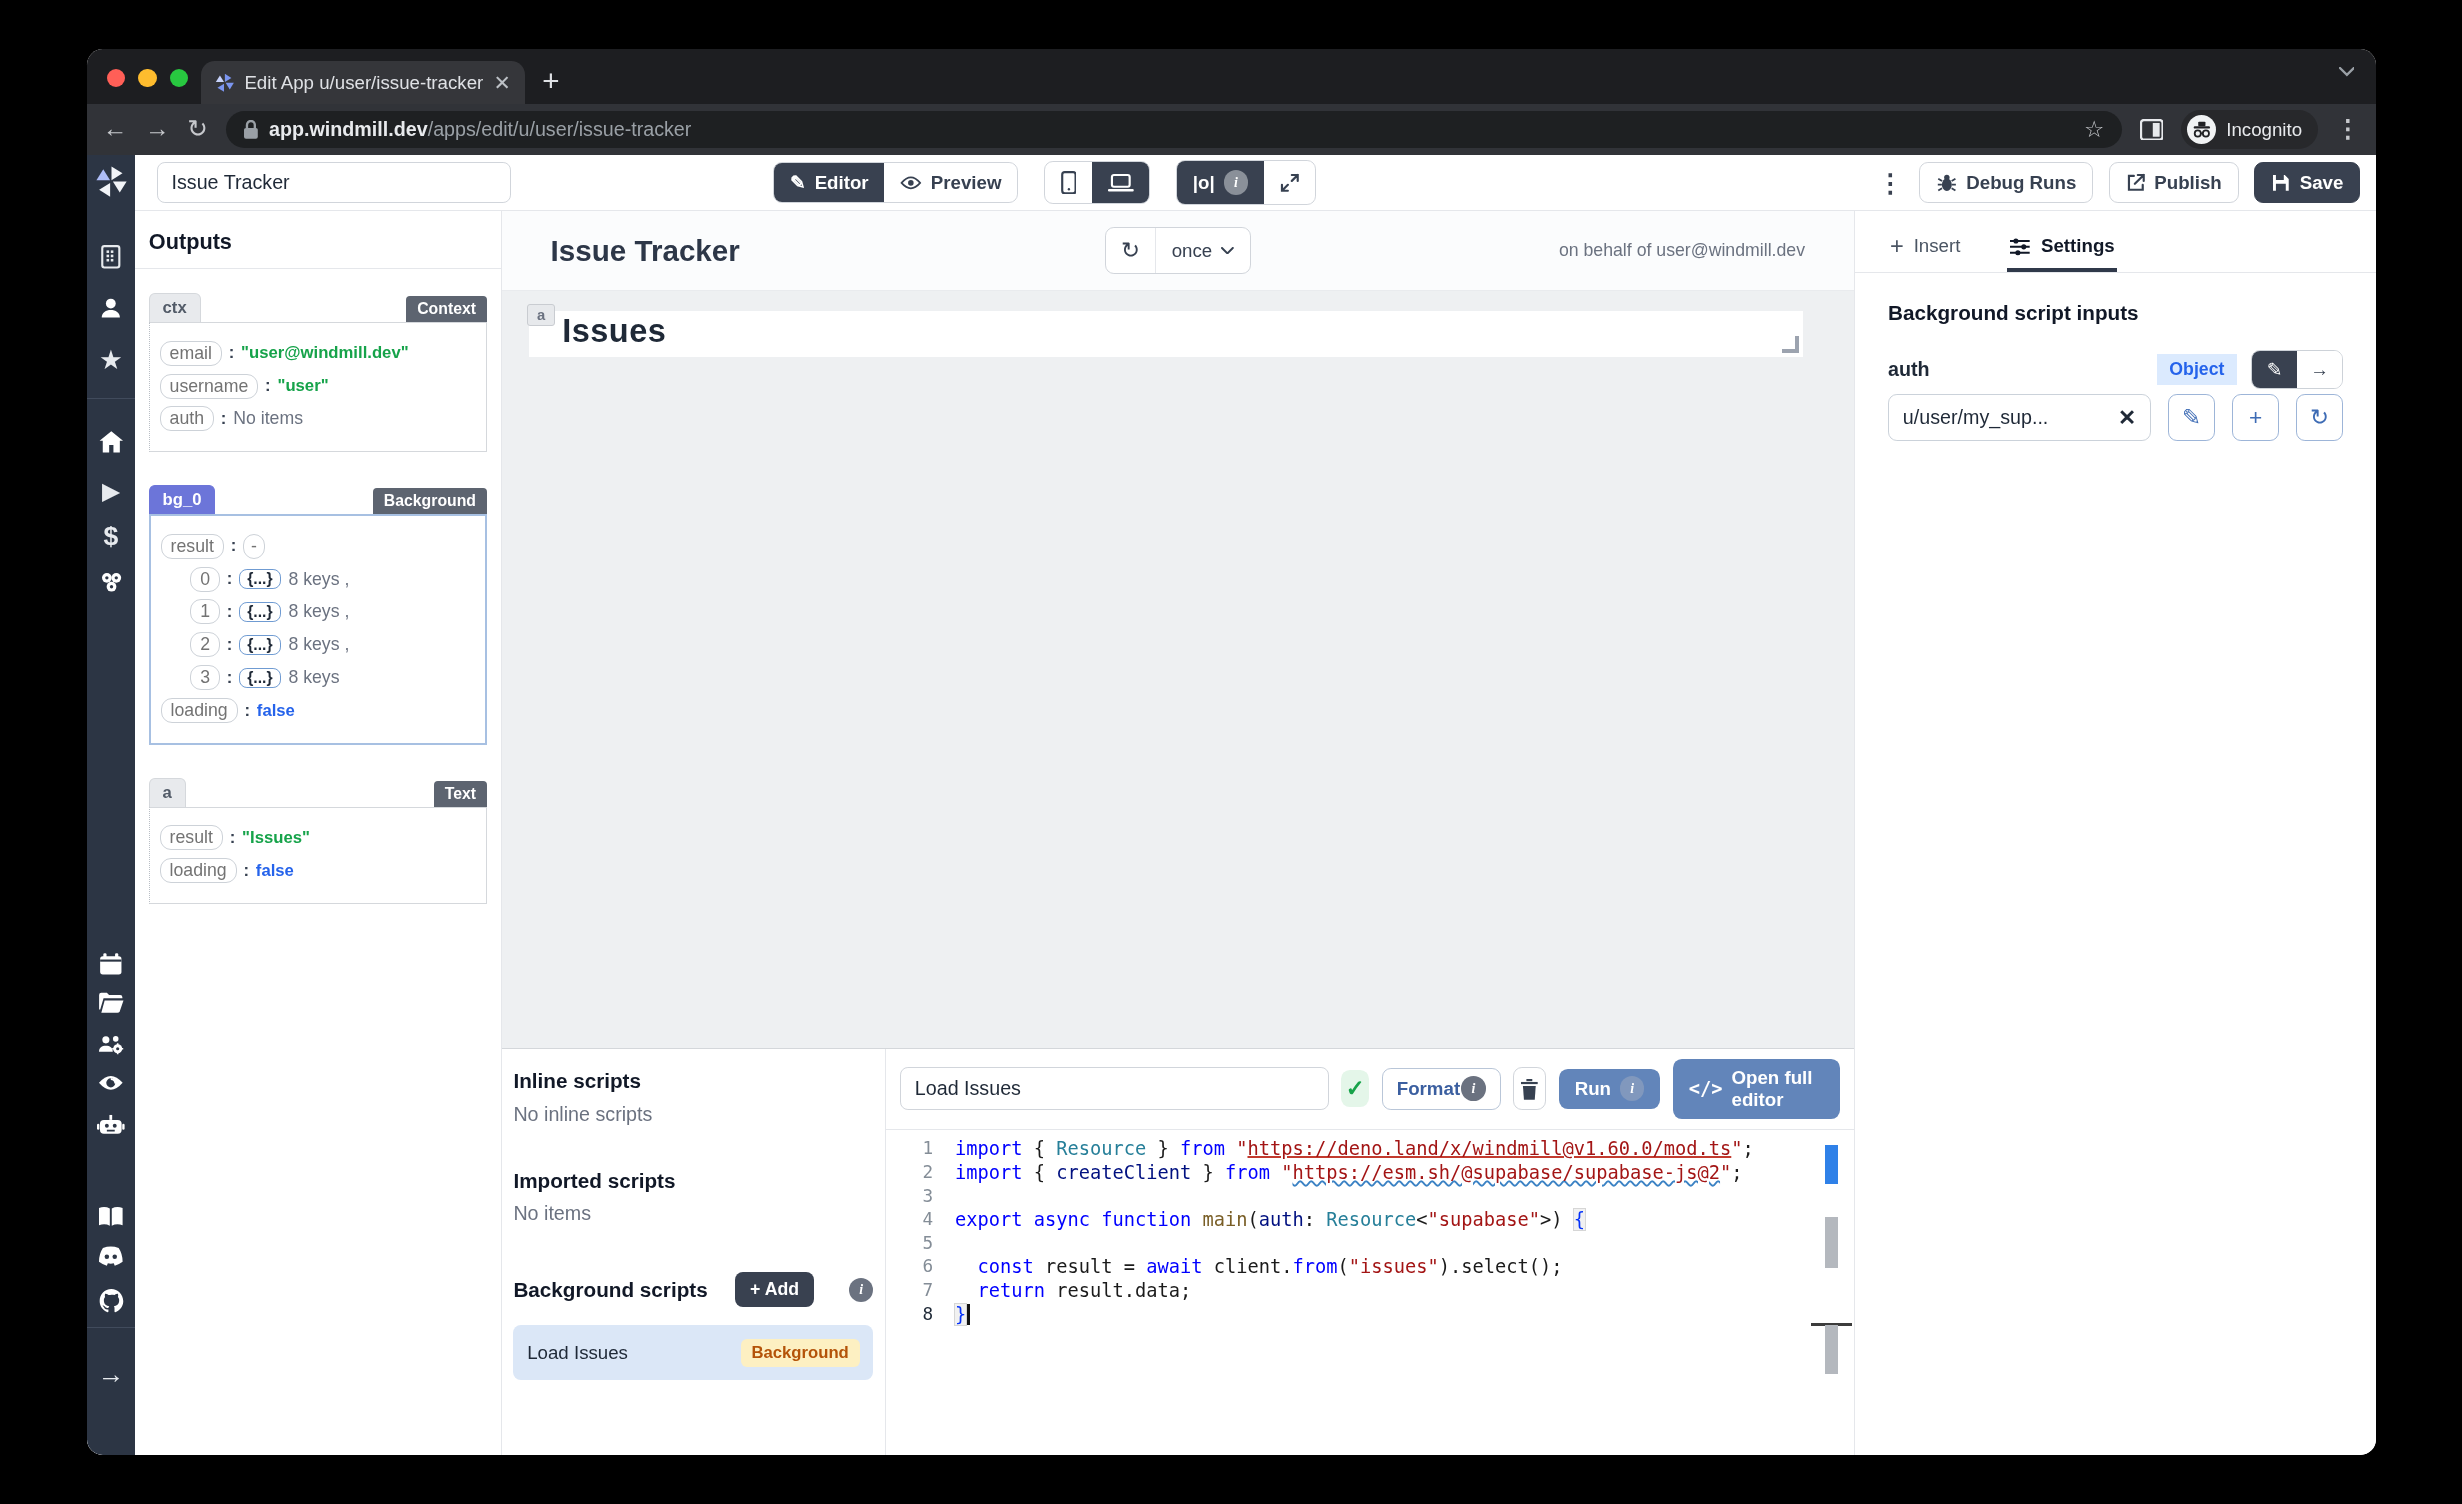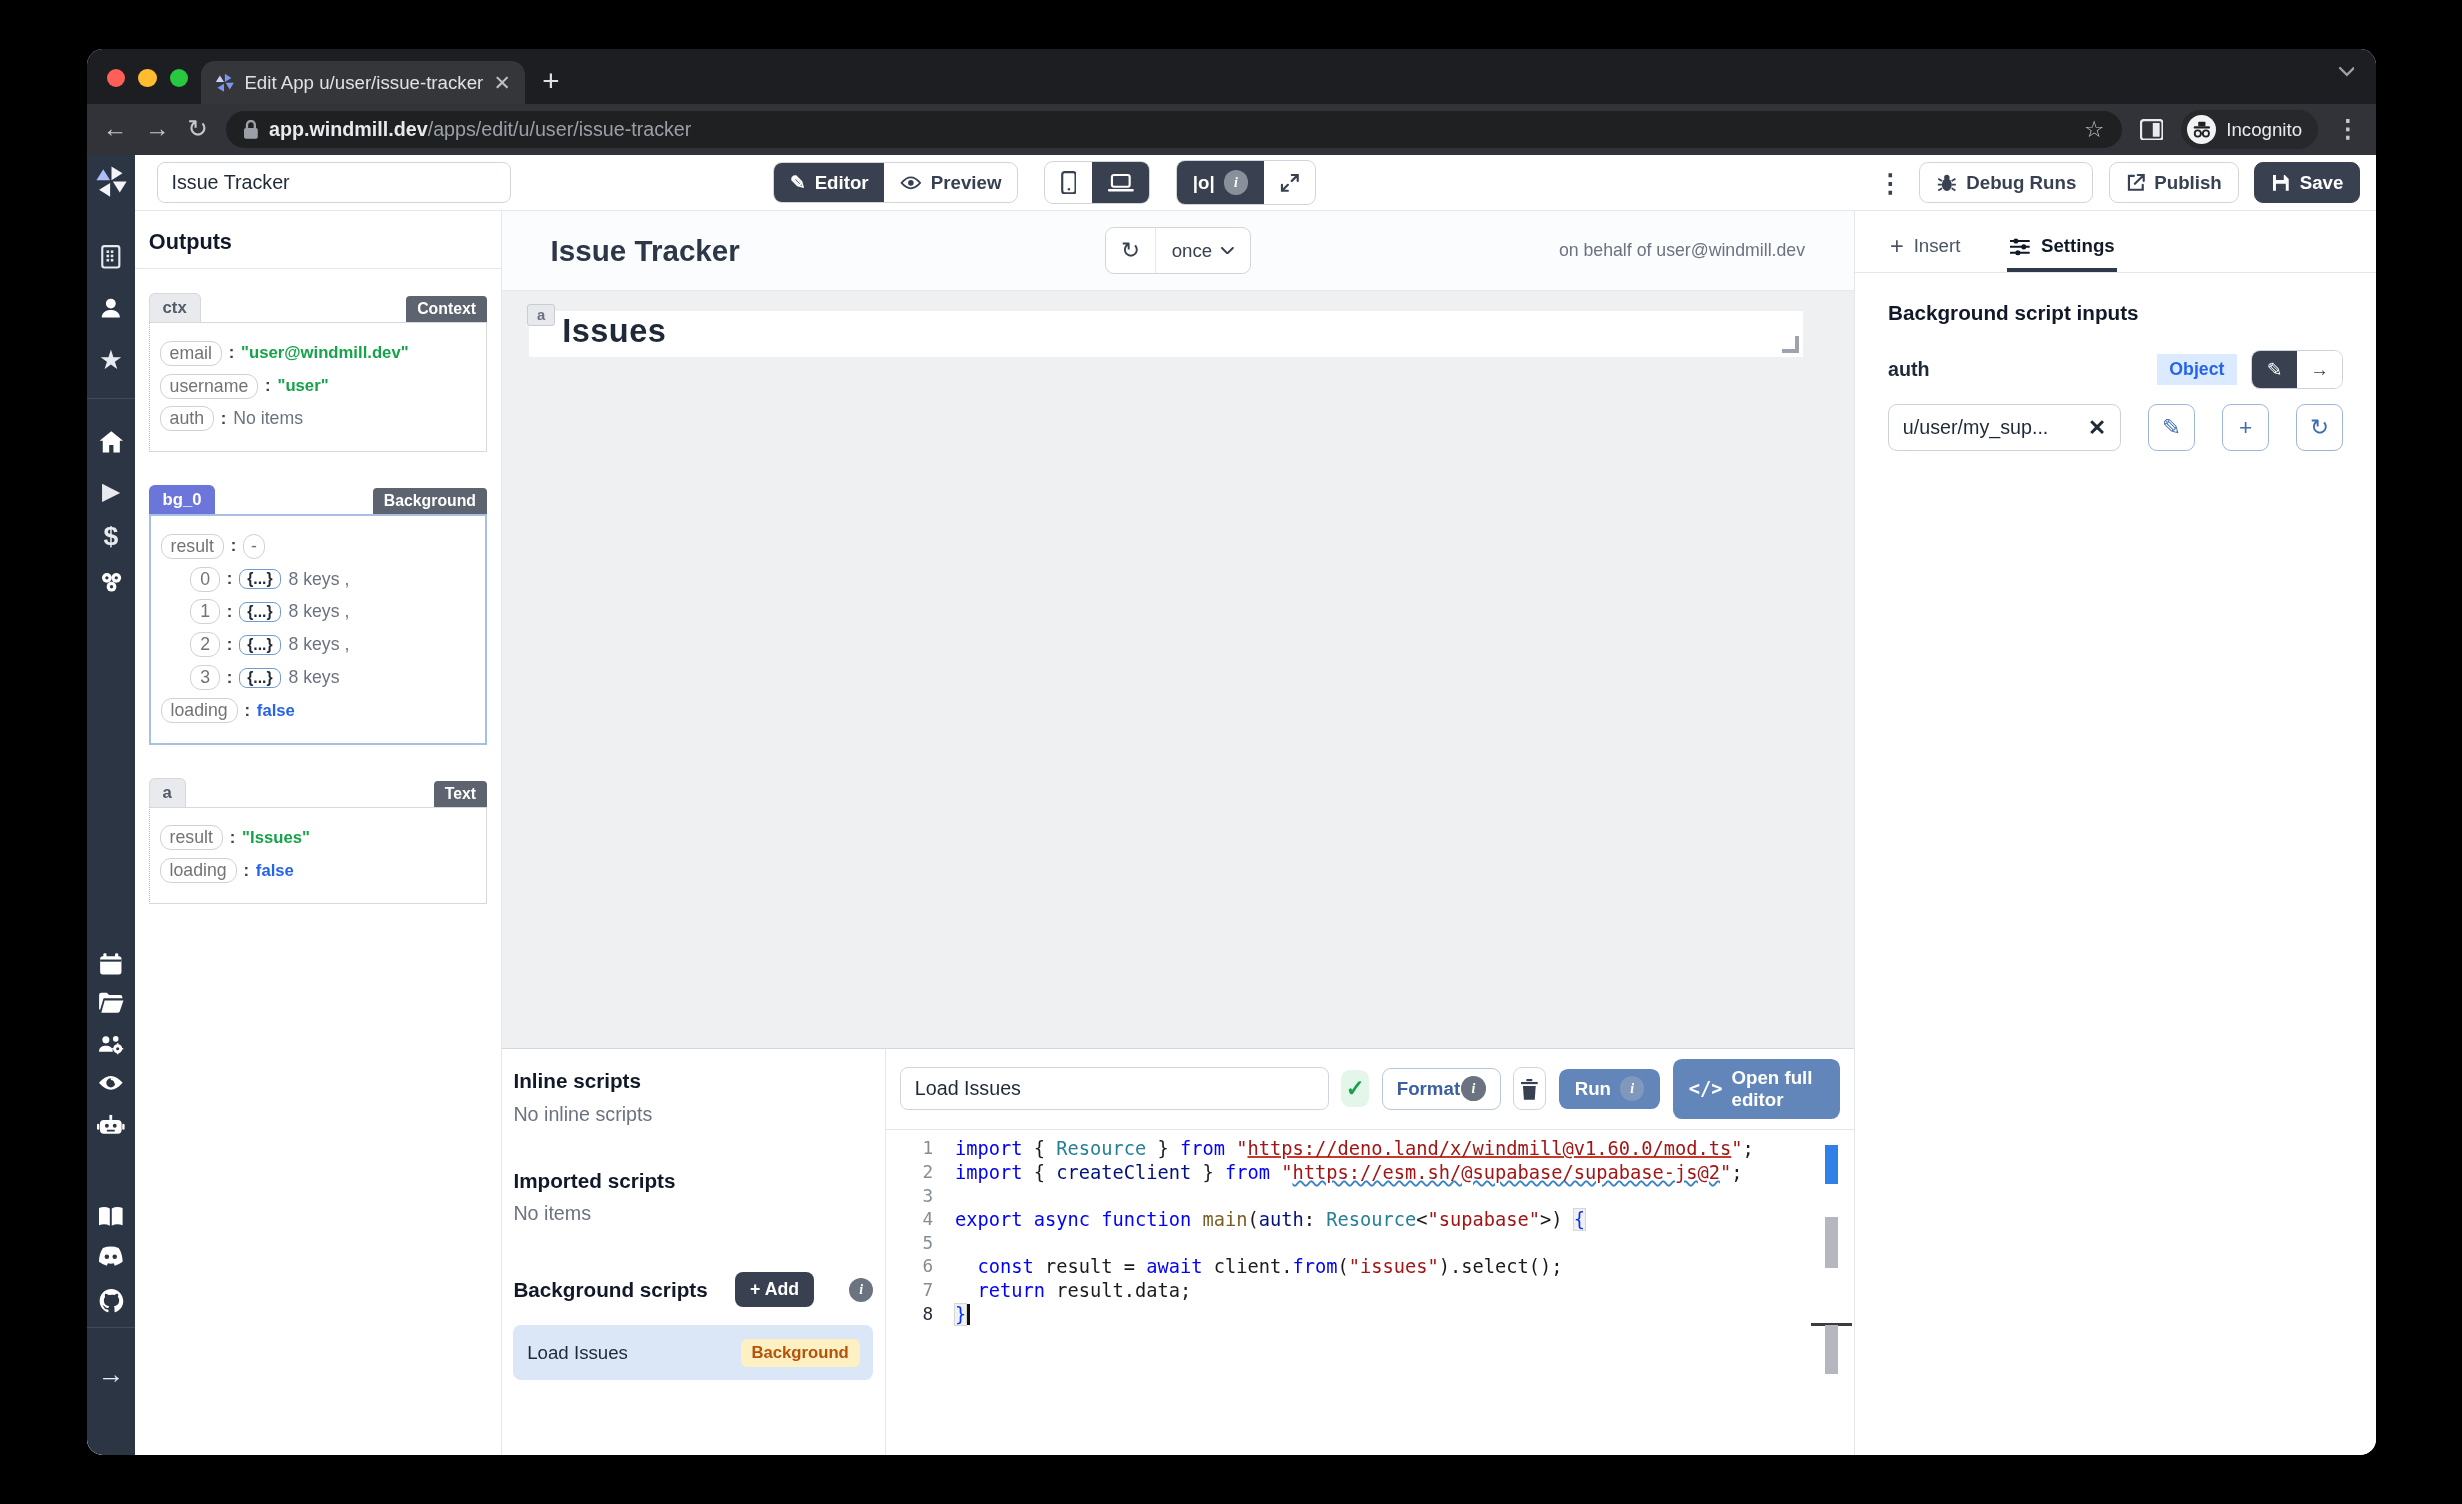--- a/index.html
+++ b/index.html
@@ -121,21 +121,21 @@
   .tabs-row{display:flex;gap:45px;border-bottom:1px solid #e5e7eb;margin:0 -33px;padding:0 33px;}
   .tabitem{display:flex;align-items:center;gap:9.9px;font-size:18.7px;color:#4b5563;padding:7.9px 2px 13.8px;}
   .tabitem.active{color:#111827;font-weight:700;box-shadow:inset 0 -3.9px 0 #30394a;}
   .sp-heading{font-size:20.7px;font-weight:700;color:#111827;margin-top:27.6px;}
   .auth-row{display:flex;align-items:center;margin-top:25.6px;}
   .auth-label{font-size:19.7px;font-weight:600;color:#1f2937;flex:1;}
   .obj-badge{background:#dbeafe;color:#2563eb;font-size:17.7px;font-weight:700;border-radius:0;padding:4.9px 12.8px;margin-right:13.8px;}
   .mini-seg{display:flex;border:1px solid #cdd2d8;border-radius:8.9px;overflow:hidden;}
   .mini-seg>div{width:45px;height:37px;display:flex;align-items:center;justify-content:center;font-size:18.7px;color:#374151;background:#fff;}
   .mini-seg .on{background:#394150;color:#fff;}
-  .input-row{display:flex;align-items:center;gap:27px;margin-top:15px;}
+  .input-row{display:flex;align-items:center;gap:17px;margin-top:5px;}
   .res-input{flex:1;height:45px;border:1px solid #cbd2da;border-radius:8.9px;display:flex;align-items:center;padding:0 13.8px;font-size:19.7px;color:#1f2937;}
   .res-x{margin-left:auto;color:#1f2937;font-size:21.7px;font-weight:700;}
   .blue-sq{width:45px;height:45px;border:1.5px solid #9db5d8;border-radius:8.9px;display:flex;align-items:center;justify-content:center;color:#3e6cb5;font-size:22.7px;background:#fff;flex:none;}
   svg{display:block;}
 </style>
 </head>
 <body>
 
 <div class="stage">
 <div class="window">

